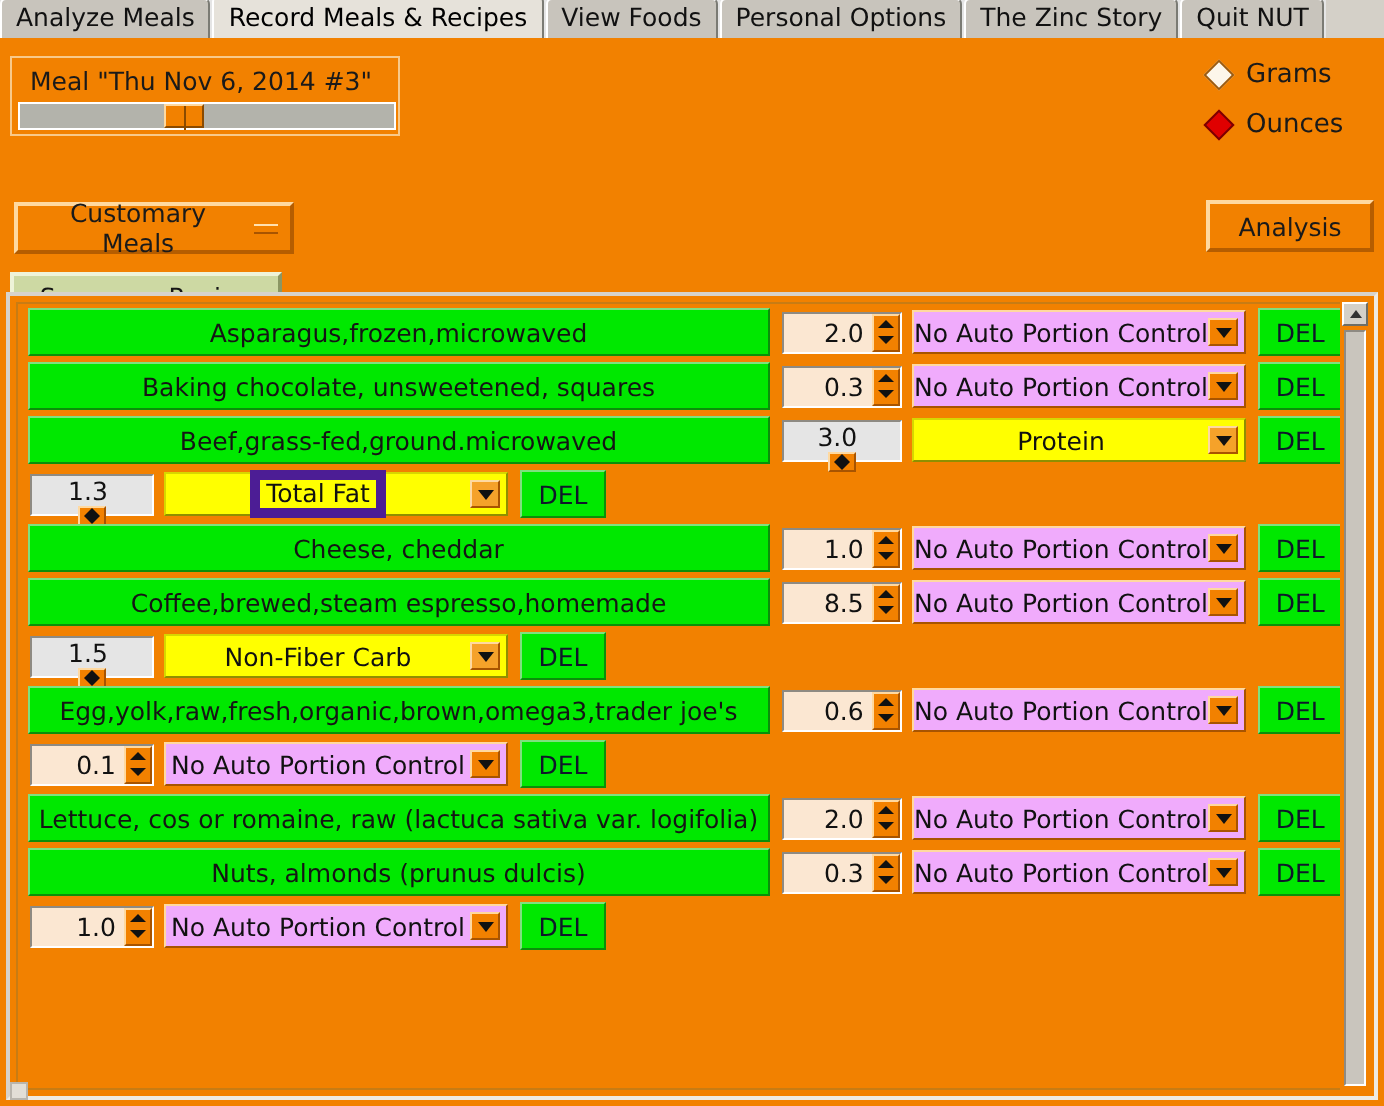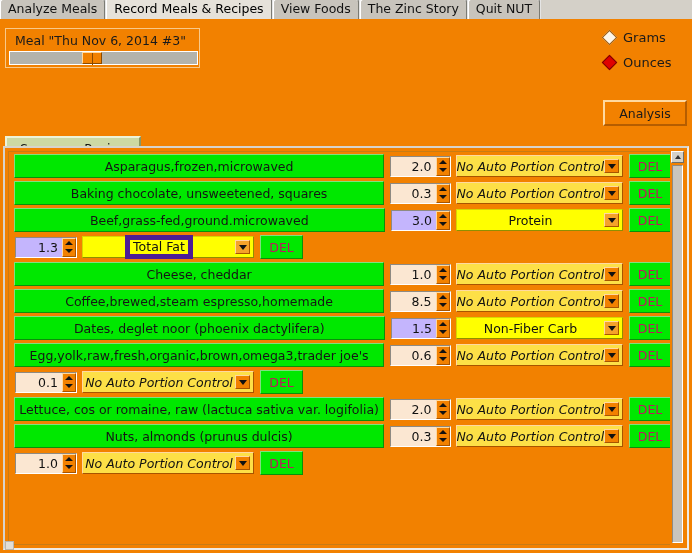--- a/index.html
+++ b/index.html
@@ -260,21 +260,21 @@
     position: relative;
     width: 62px; height: 21px;
     margin-left: 6px;
     border-left: 1px solid #8e8a82;
     border-top: 1px solid #8e8a82;
     border-right: 1px solid #ffffff;
     border-bottom: 1px solid #ffffff;
     display: flex; align-items: center;
   }
   .spin.cream { background: #fbe7d2; }
-  .spin.gray  { background: #c4b5fd; }
+  .spin.gray  { background: #e5e5e5; flex-direction: column; }
   .spin .val {
     flex: 1 1 auto;
     text-align: right;
     padding-right: 4px;
     font-size: 12.5px;
     color: #111;
   }
   .spin .arrows {
     width: 14px; height: 19px;
     background: #f28100;
@@ -300,21 +300,21 @@
   .portion {
     position: relative;
     width: 172px; height: 22px;
     margin-left: 5px;
     display: flex; align-items: center;
     border-left: 1px solid #ffd9a0;
     border-top: 1px solid #ffd9a0;
     border-right: 1px solid #a85400;
     border-bottom: 1px solid #a85400;
   }
-  .portion.normal { background: #fde047; font-style: italic; }
+  .portion.normal { background: #f0abfc; }
   .portion.flagged { background: #ffff00; border-color: #d7d700 #8f8f00 #8f8f00 #d7d700; }
   .portion .ptext {
     flex: 1 1 auto;
     text-align: center;
     font-size: 12.5px;
     color: #111;
     white-space: nowrap;
     overflow: hidden;
   }
   .portion .ptext.focused {
@@ -354,21 +354,21 @@
   .del-btn {
     width: 43px; height: 24px;
     margin-left: 6px;
     background: #00e800;
     border-left: 1px solid #7fe07f;
     border-top: 1px solid #7fe07f;
     border-right: 1px solid #0a8f0a;
     border-bottom: 1px solid #0a8f0a;
     display: flex; align-items: center; justify-content: center;
     font-size: 12.5px;
-    color: #be185d;
+    color: #0f172a;
   }
 
   
   #vscroll {
     position: absolute;
     right: 2px; top: 3px;
     width: 15px; height: 394px;
     background: #f28100;
   }
   #vscroll-top-btn {
@@ -415,20 +415,23 @@
     <div class="tab">
       <span>Analyze Meals</span>
     </div>
     <div class="tab active">
       <span>Record Meals &amp; Recipes</span>
     </div>
     <div class="tab">
       <span>View Foods</span>
     </div>
     <div class="tab">
+      <span>Personal Options</span>
+    </div>
+    <div class="tab">
       <span>The Zinc Story</span>
     </div>
     <div class="tab">
       <span>Quit NUT</span>
     </div>
     <div class="tab-spacer"></div>
   </div>
 
 <div id="topzone">
 
@@ -441,20 +444,24 @@
 
   <div class="radio-row" id="radio-grams">
     <span class="diamond off"></span>
     <span>Grams</span>
   </div>
   <div class="radio-row" id="radio-ounces">
     <span class="diamond on"></span>
     <span>Ounces</span>
   </div>
 
+  <div id="customary-meals">
+    <span class="cm-label">Customary Meals</span>
+    <span class="cm-arrow"></span>
+  </div>
 
   <div id="save-recipe">
     <span>Save as a Recipe</span>
   </div>
 
   <div id="analysis-btn">
     <span>Analysis</span>
   </div>
 
   <div id="food-search-label">Food Search</div>
@@ -597,23 +604,20 @@
           </div>
           <div class="parrow">
             <span class="tri"></span>
           </div>
         </div>
         <div class="del-btn">
           <span>DEL</span>
         </div>
       </div>
       <div class="food-row">
-        <div class="food-name">
-          <span>Dates, deglet noor (phoenix dactylifera)</span>
-        </div>
         <div class="spin gray">
           <span class="val">1.5</span>
           <div class="arrows">
             <span class="up"></span>
             <span class="dn"></span>
           </div>
         </div>
         <div class="portion flagged">
           <div class="pwrap">
             <span class="ptext">Non-Fiber Carb</span>

